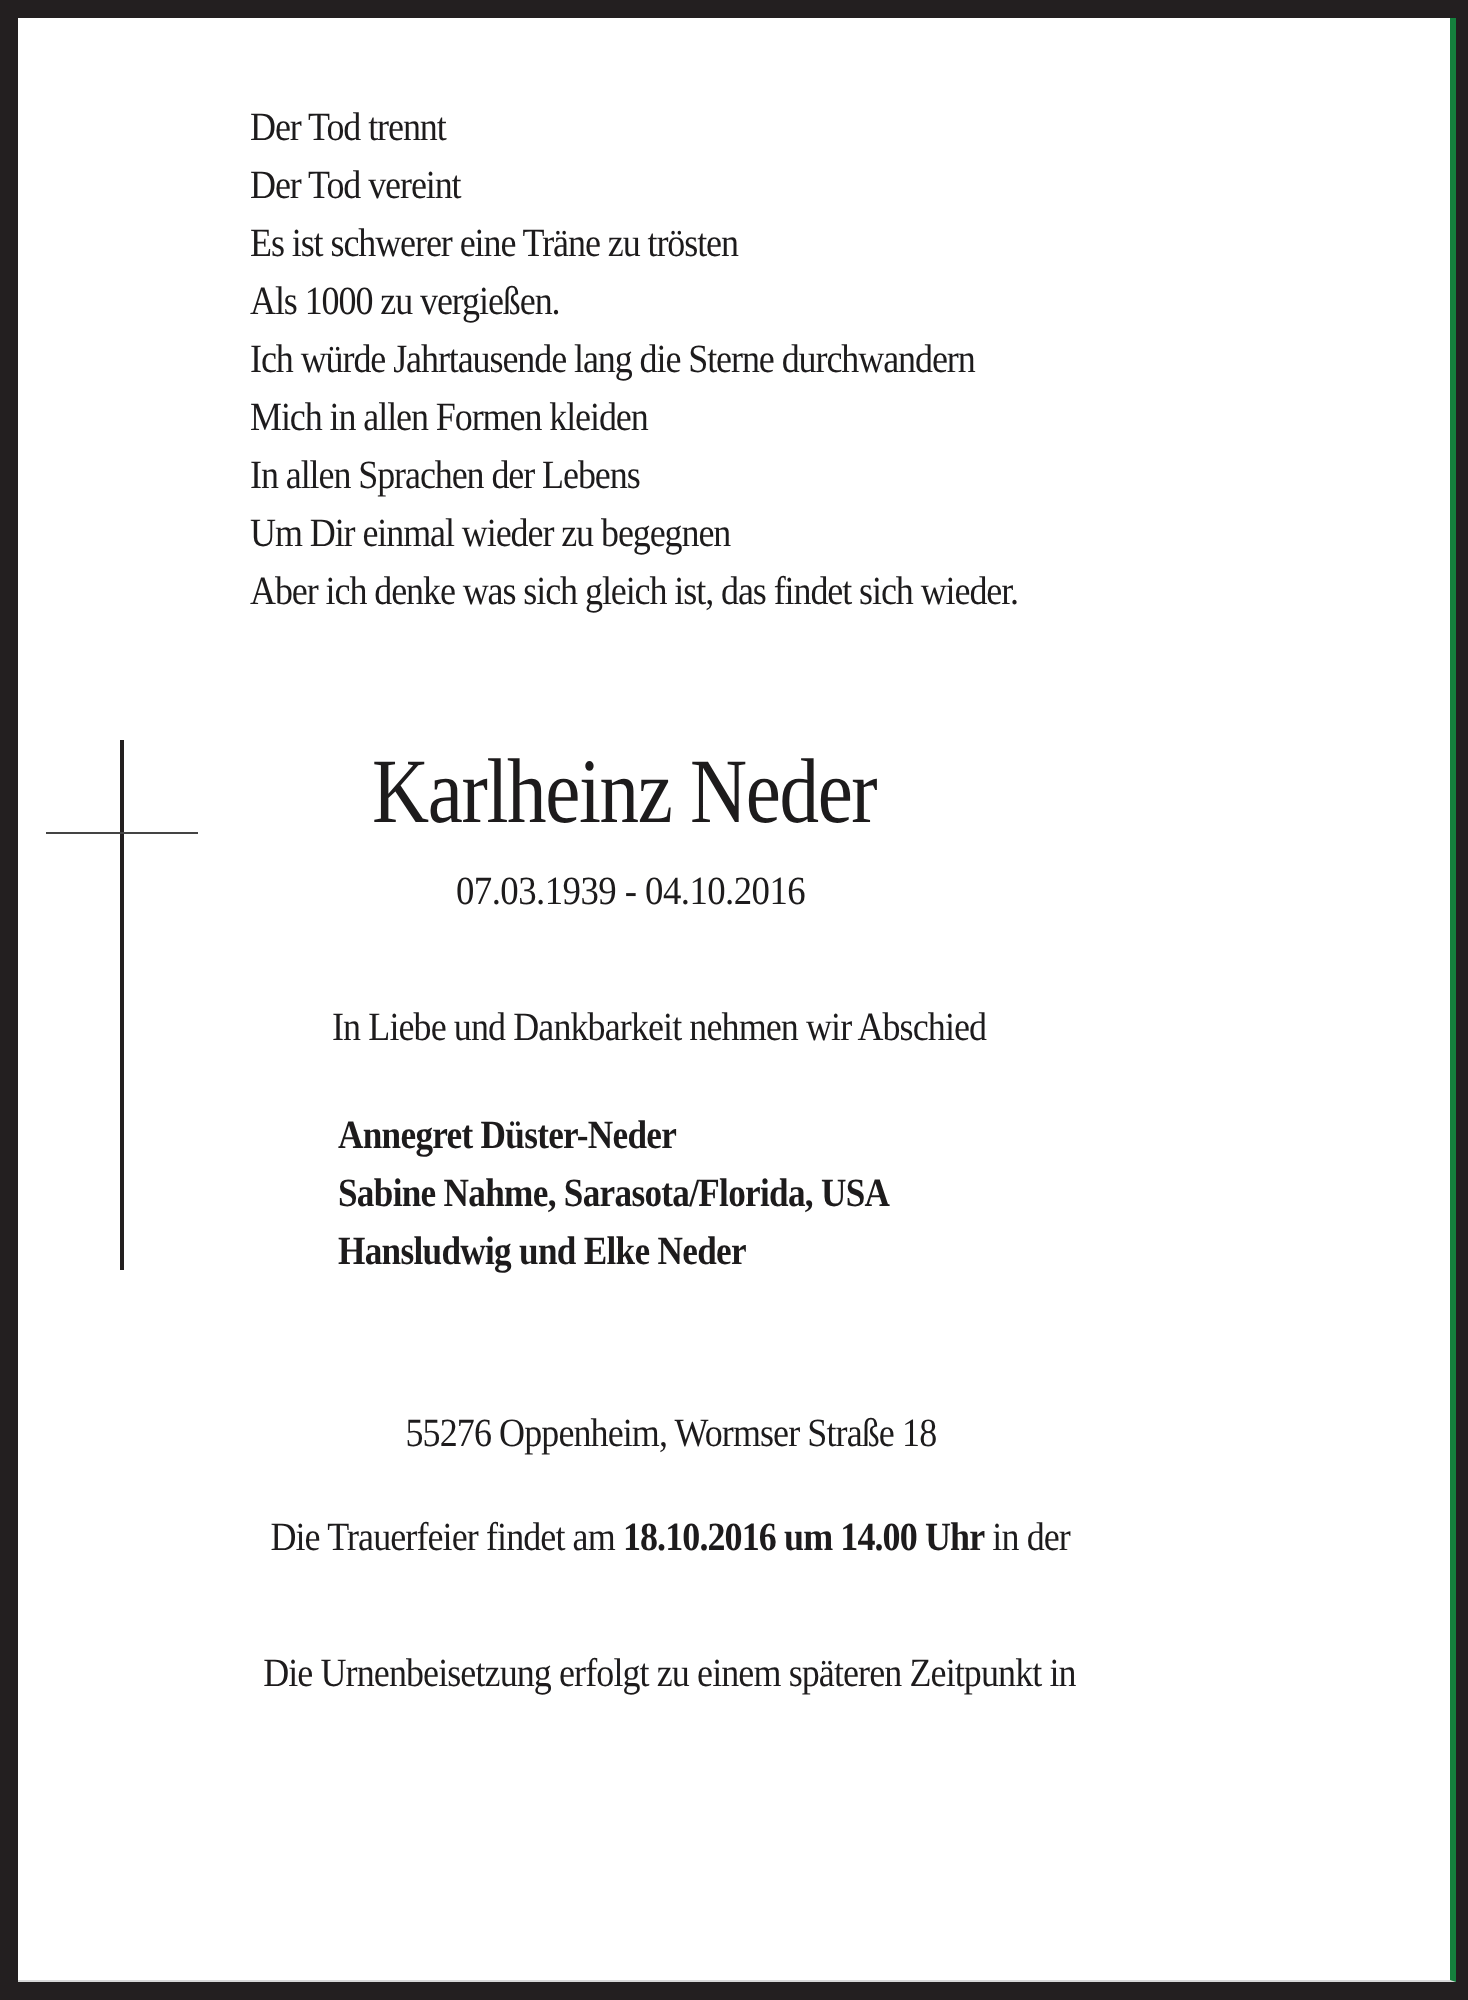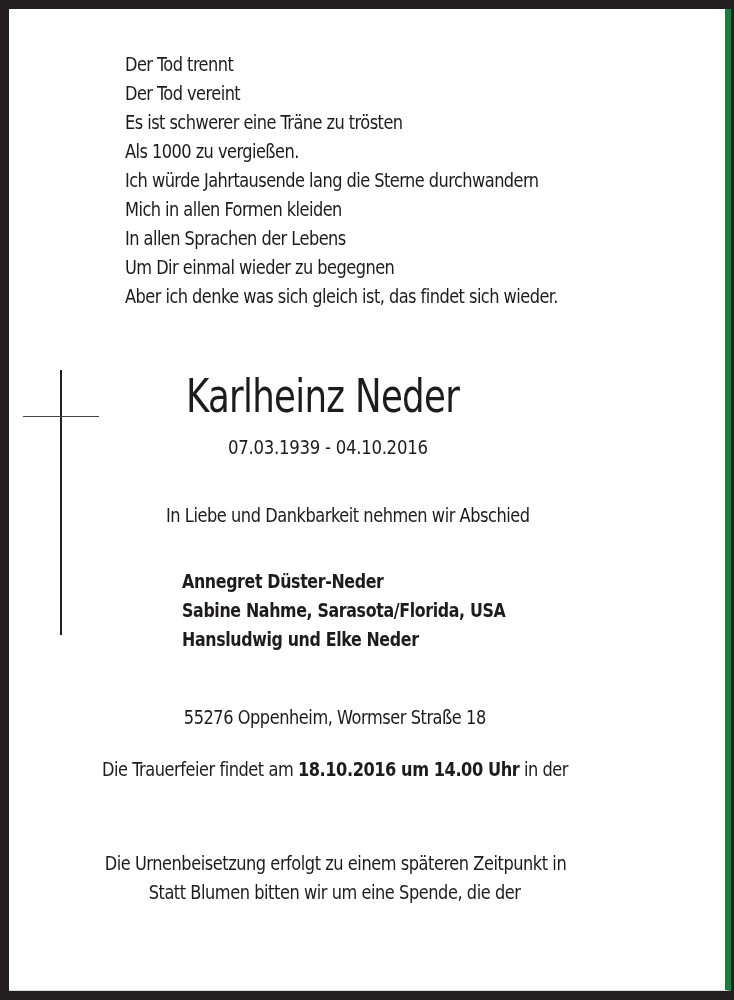--- a/index.html
+++ b/index.html
@@ -9,22 +9,23 @@
     position: relative;
     overflow: hidden;
     font-family: "DejaVu Sans Condensed", "DejaVu Sans", sans-serif;
     color: #1d1b1c;
   }
   .card {
     position: absolute;
     left: 9px; top: 9px;
     width: 716px; height: 981px;
     background: #ffffff;
-    border-right: 6px solid #15803d;
+    border-right: 3px solid #15803d;
     border-bottom: 1px solid #d8d8d8;
+    font-family: Liberation Serif, serif;
   }
   .poem {
     position: absolute;
     left: 116px; top: 41px;
     margin: 0; padding: 0;
     list-style: none;
   }
   .poem li {
     font-size: 20px;
     line-height: 29px;
@@ -70,21 +71,21 @@
     left: 157px; top: 494px;
     font-size: 20px;
     white-space: nowrap;
     letter-spacing: -0.5px;
     transform: scaleX(0.9);
     transform-origin: left center;
   }
   .mourners {
     position: absolute;
     left: 157px; top: 542px;
-    margin: 16px; padding: 0; list-style: none;
+    margin: 3px; padding: 0; list-style: none;
   }
   .mourners li {
     font-size: 20px;
     font-weight: bold;
     line-height: 29px;
     white-space: nowrap;
     letter-spacing: -0.4px;
     transform: scaleX(0.88);
     transform-origin: left center;
   }
@@ -98,21 +99,21 @@
     font-size: 20px;
     line-height: 29px;
     white-space: nowrap;
     letter-spacing: -0.5px;
     display: inline-block;
     transform: scaleX(0.9);
     transform-origin: center center;
   }
   .address { top: 694px; }
   .ceremony { top: 746px; }
-  .burial { top: 840px; }
+  .burial { top: 814px; }
   .line-wrap { display: block; }
   b { font-weight: bold; }
 </style>
 </head>
 <body>
 
 <div class="card">
 
   <ul class="poem">
     <li>Der Tod trennt</li>
@@ -145,16 +146,15 @@
   <div class="center-block address">
     <p>55276 Oppenheim, Wormser Straße 18</p>
   </div>
 
   <div class="center-block ceremony">
     <span class="line-wrap"><p><span>Die Trauerfeier findet am </span><b>18.10.2016 um 14.00 Uhr</b><span> in der</span></p></span>
   </div>
 
   <div class="center-block burial">
     <span class="line-wrap"><p>Die Urnenbeisetzung erfolgt zu einem späteren Zeitpunkt in</p></span>
-    <span class="line-wrap"><p>Statt Blumen bitten wir um eine Spende, die der</p></span>
   </div>
 
 </div>
 
 </body></html>

